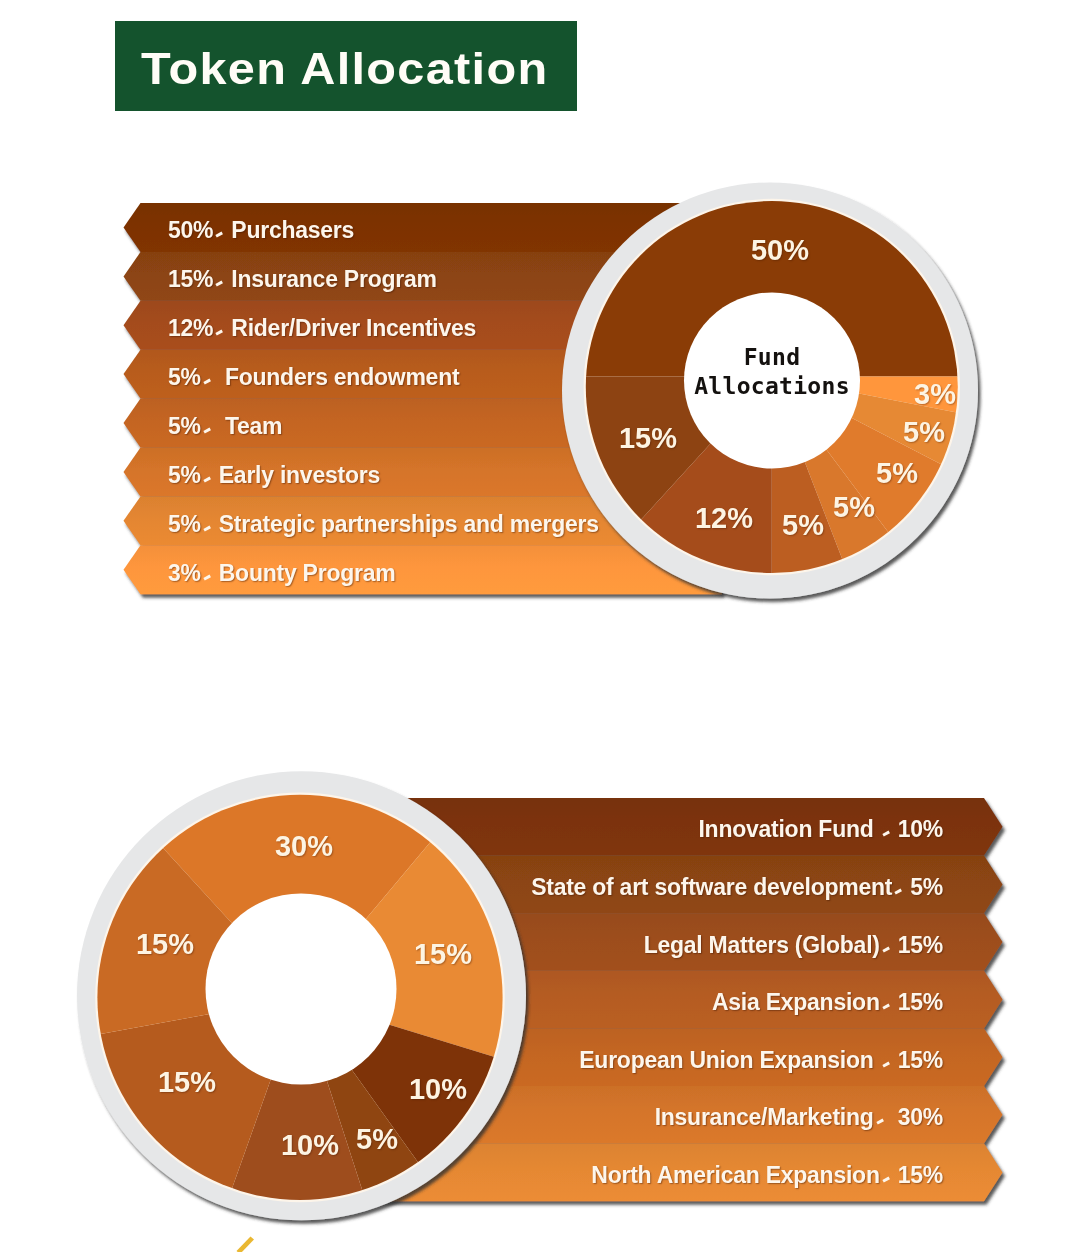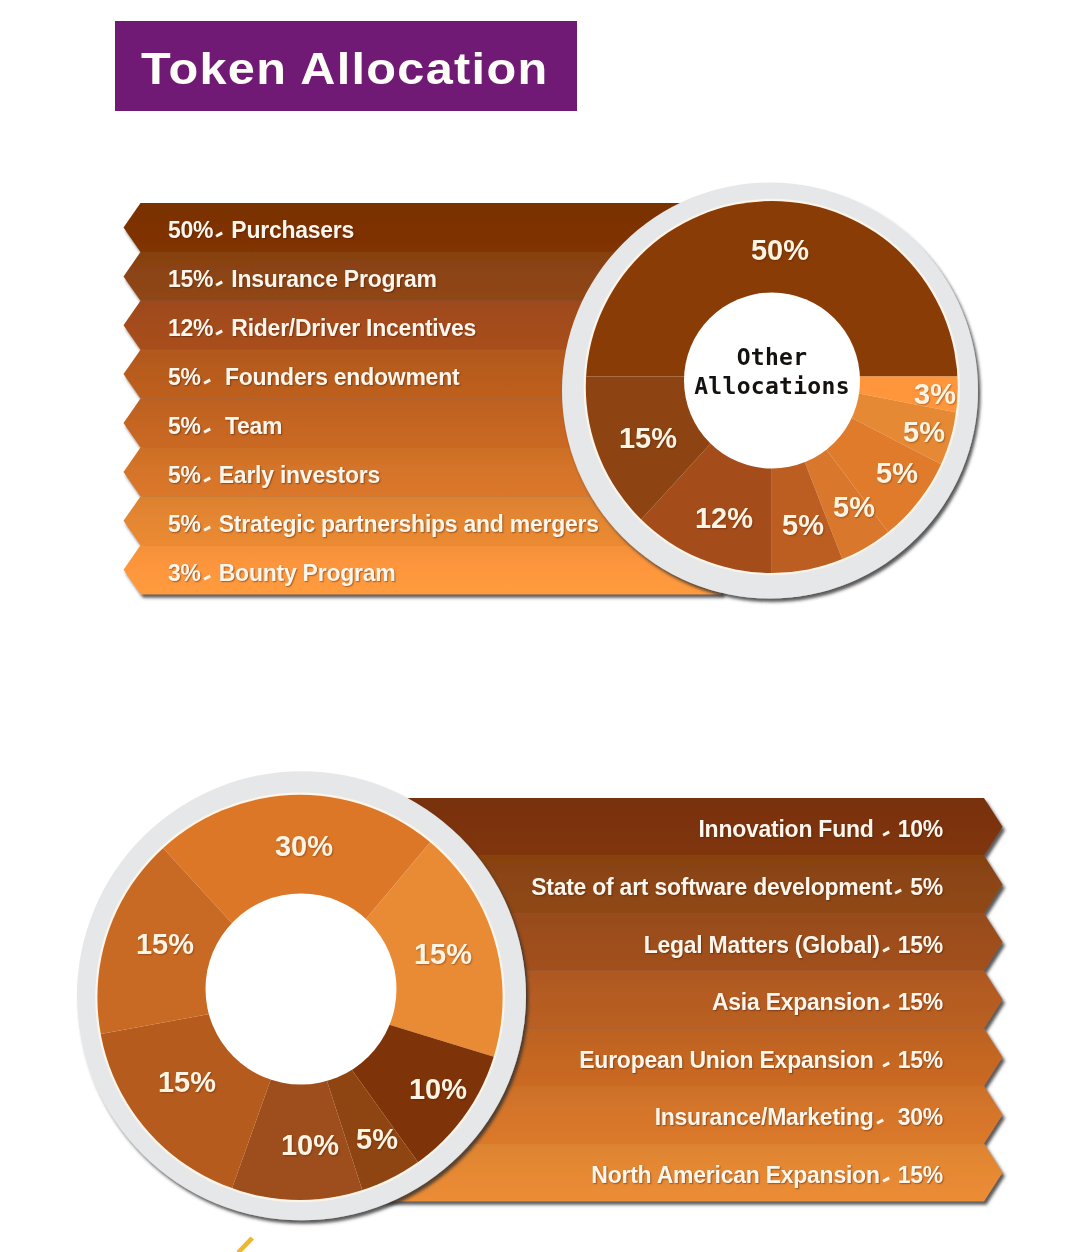--- a/index.html
+++ b/index.html
@@ -1,20 +1,20 @@
 <!DOCTYPE html>
 <html><head>
 <meta charset="utf-8">
 <style>
   html,body{margin:0;padding:0;background:#fff;}
   body{width:1080px;height:1252px;position:relative;overflow:hidden;
        font-family:"Liberation Sans",sans-serif;-webkit-font-smoothing:antialiased;}
   .stage{position:absolute;left:0;top:0;width:1080px;height:1252px;}
   svg.layer{position:absolute;left:0;top:0;width:1080px;height:1252px;overflow:visible;}
-  .title-box{position:absolute;background:#701a75;display:flex;align-items:center;}
+  .title-box{position:absolute;background:#14532d;display:flex;align-items:center;}
   .title-text{position:relative;top:3px;}
   .title-text{color:#fffdf7;font-weight:700;font-size:44px;letter-spacing:1.2px;white-space:nowrap;
               transform:scaleX(1.105);transform-origin:left center;}
   .pct-label{position:absolute;transform:translate(-50%,-50%);color:#fdf4e3;font-weight:700;
              font-size:29px;white-space:nowrap;text-shadow:1px 1px 1.6px rgba(60,20,0,0.35);}
   .legend-row{position:absolute;display:flex;align-items:baseline;color:#fdf6ec;font-weight:700;
               font-size:23px;white-space:nowrap;letter-spacing:-0.25px;
               text-shadow:1px 1px 1.4px rgba(60,20,0,0.45);}
   .dash{display:inline-block;width:7px;height:3px;background:#fdf6ec;margin:0 6px 0 5px;
         transform:rotate(-28deg) translateY(-5px);font-size:0;}
@@ -163,21 +163,21 @@
       </g>
       <circle cx="301.0" cy="989.0" r="95.5" fill="#ffffff"></circle>
     </g>
   </svg>
 
   <div class="title-box" style="left:115px;top:21px;width:462px;height:90px">
     <div class="title-text" style="margin-left:26px">Token Allocation</div>
   </div>
 
   <div class="center-label" style="left:772.0px;top:372.5px">
-    <div>Other</div>
+    <div>Fund</div>
     <div>Allocations</div>
   </div>
   <div class="pct-label" style="left:780px;top:250px">50%</div>
   <div class="pct-label" style="left:935px;top:394px">3%</div>
   <div class="pct-label" style="left:924px;top:432px">5%</div>
   <div class="pct-label" style="left:897px;top:473px">5%</div>
   <div class="pct-label" style="left:854px;top:507px">5%</div>
   <div class="pct-label" style="left:803px;top:525px">5%</div>
   <div class="pct-label" style="left:724px;top:518px">12%</div>
   <div class="pct-label" style="left:648px;top:438px">15%</div>

